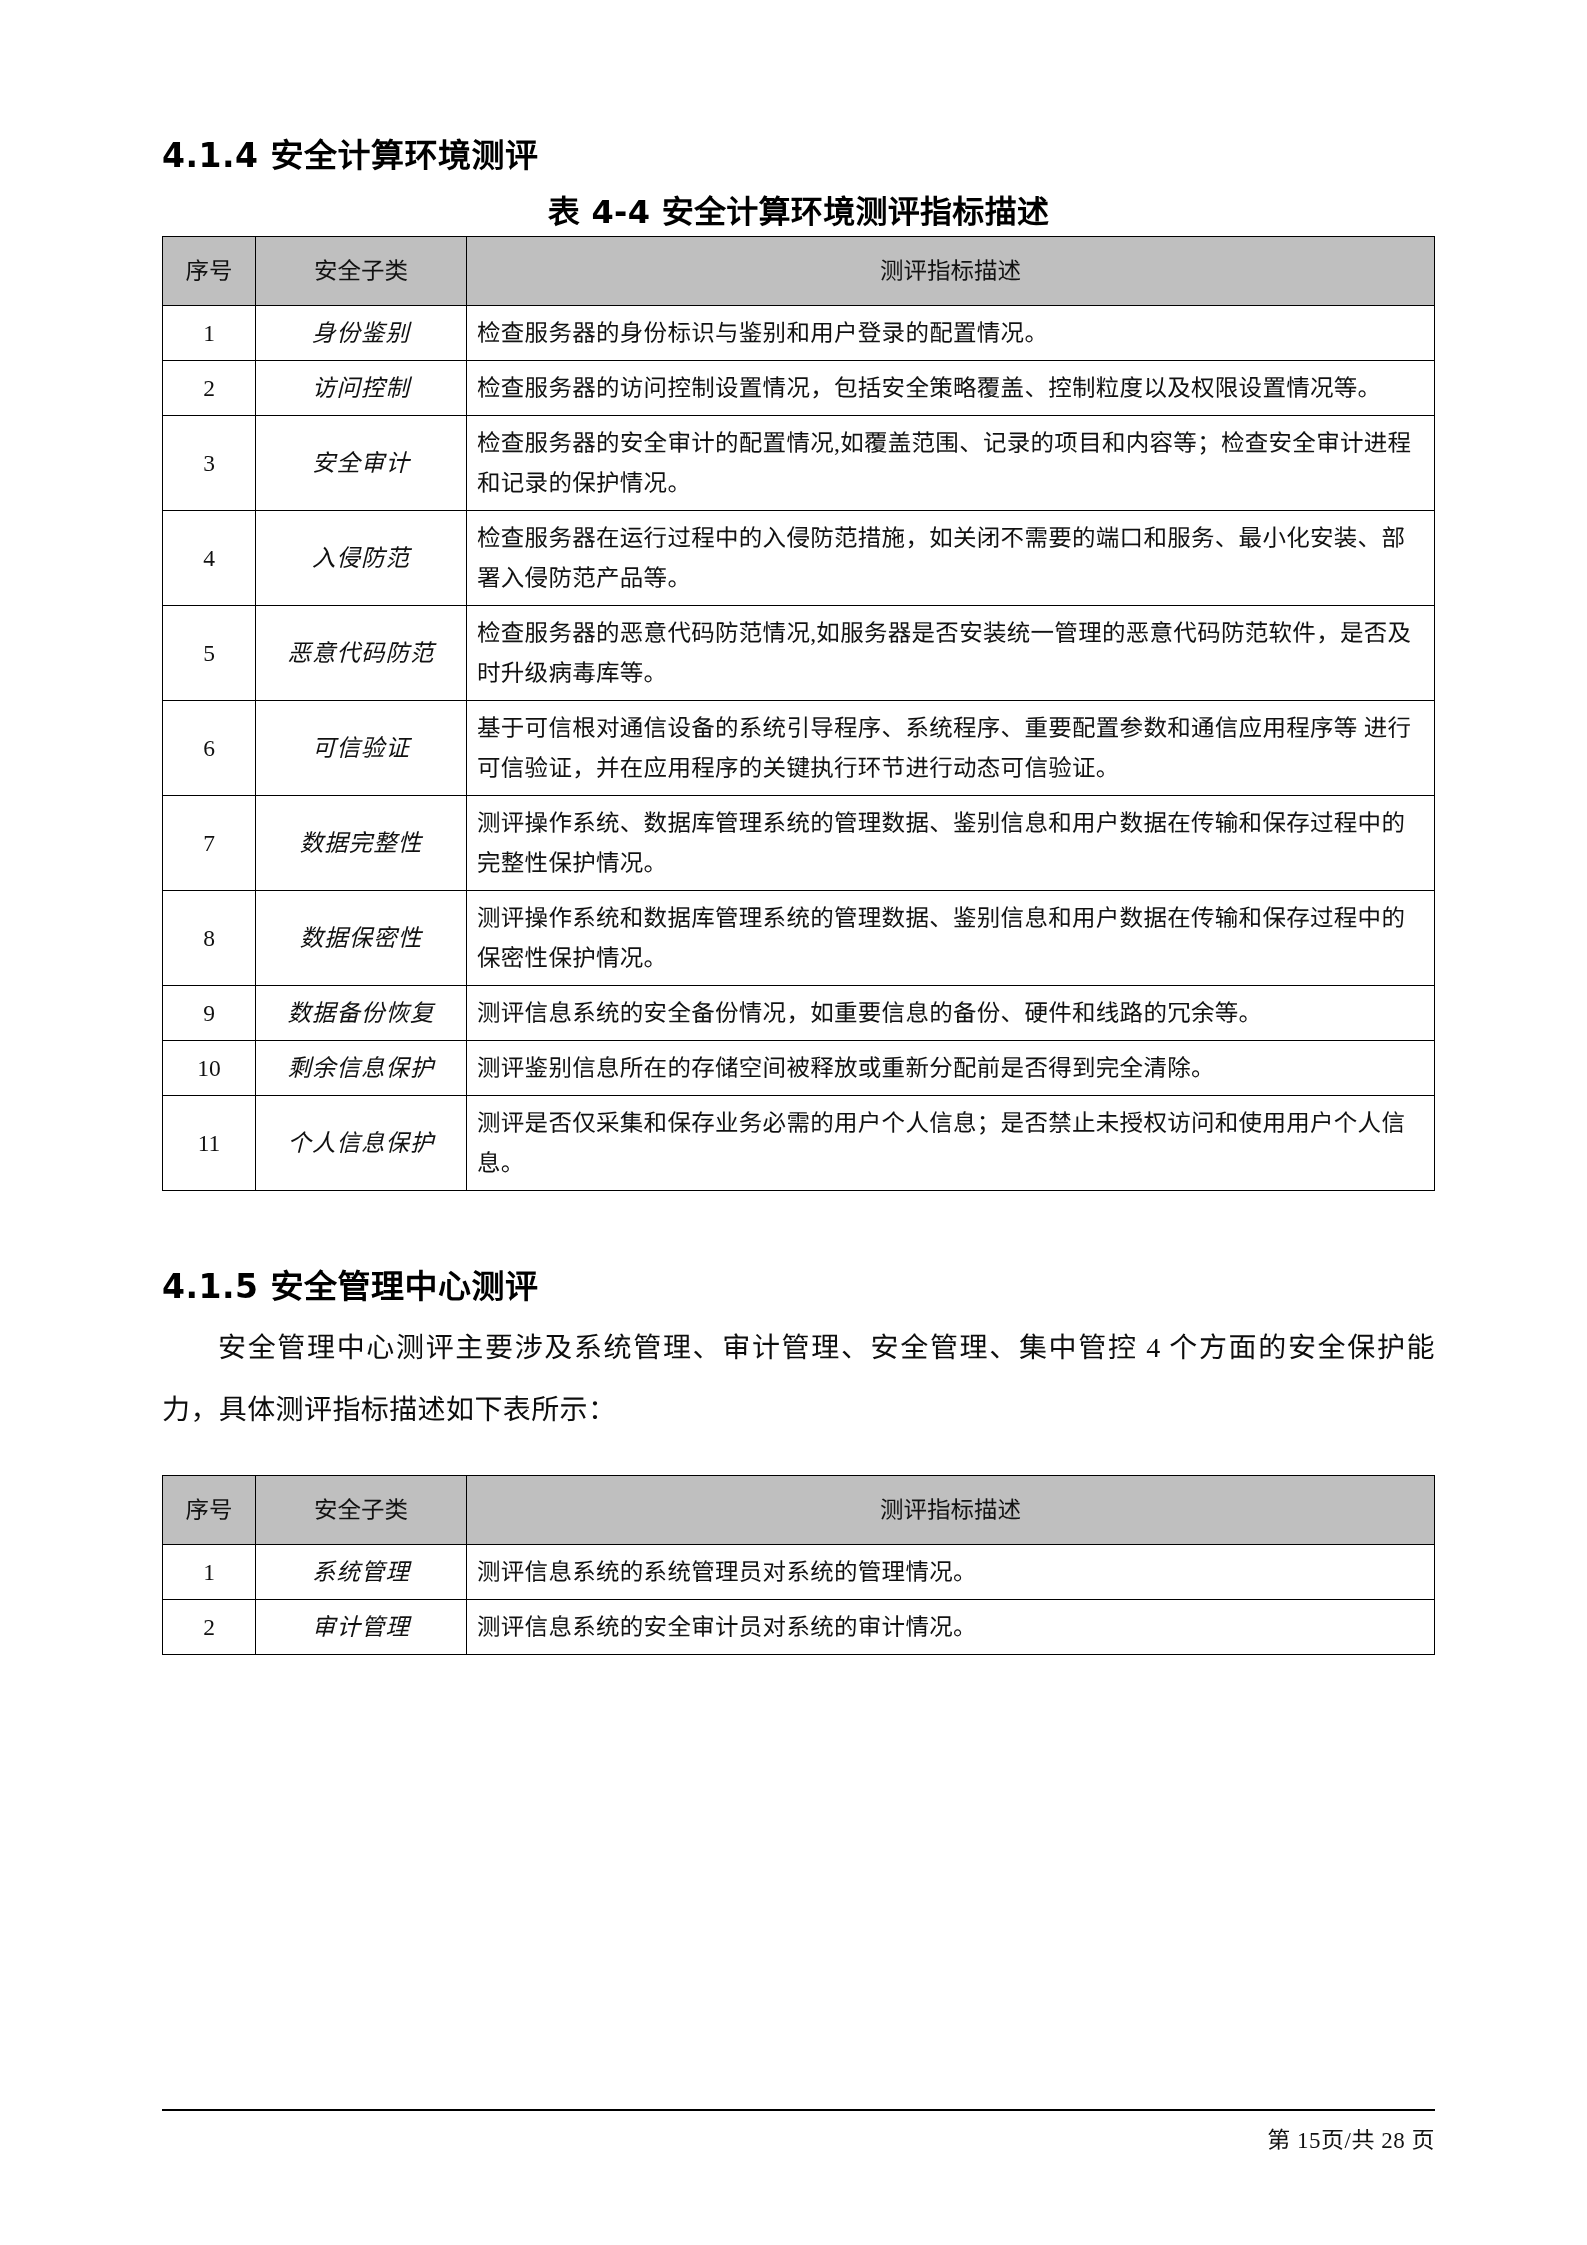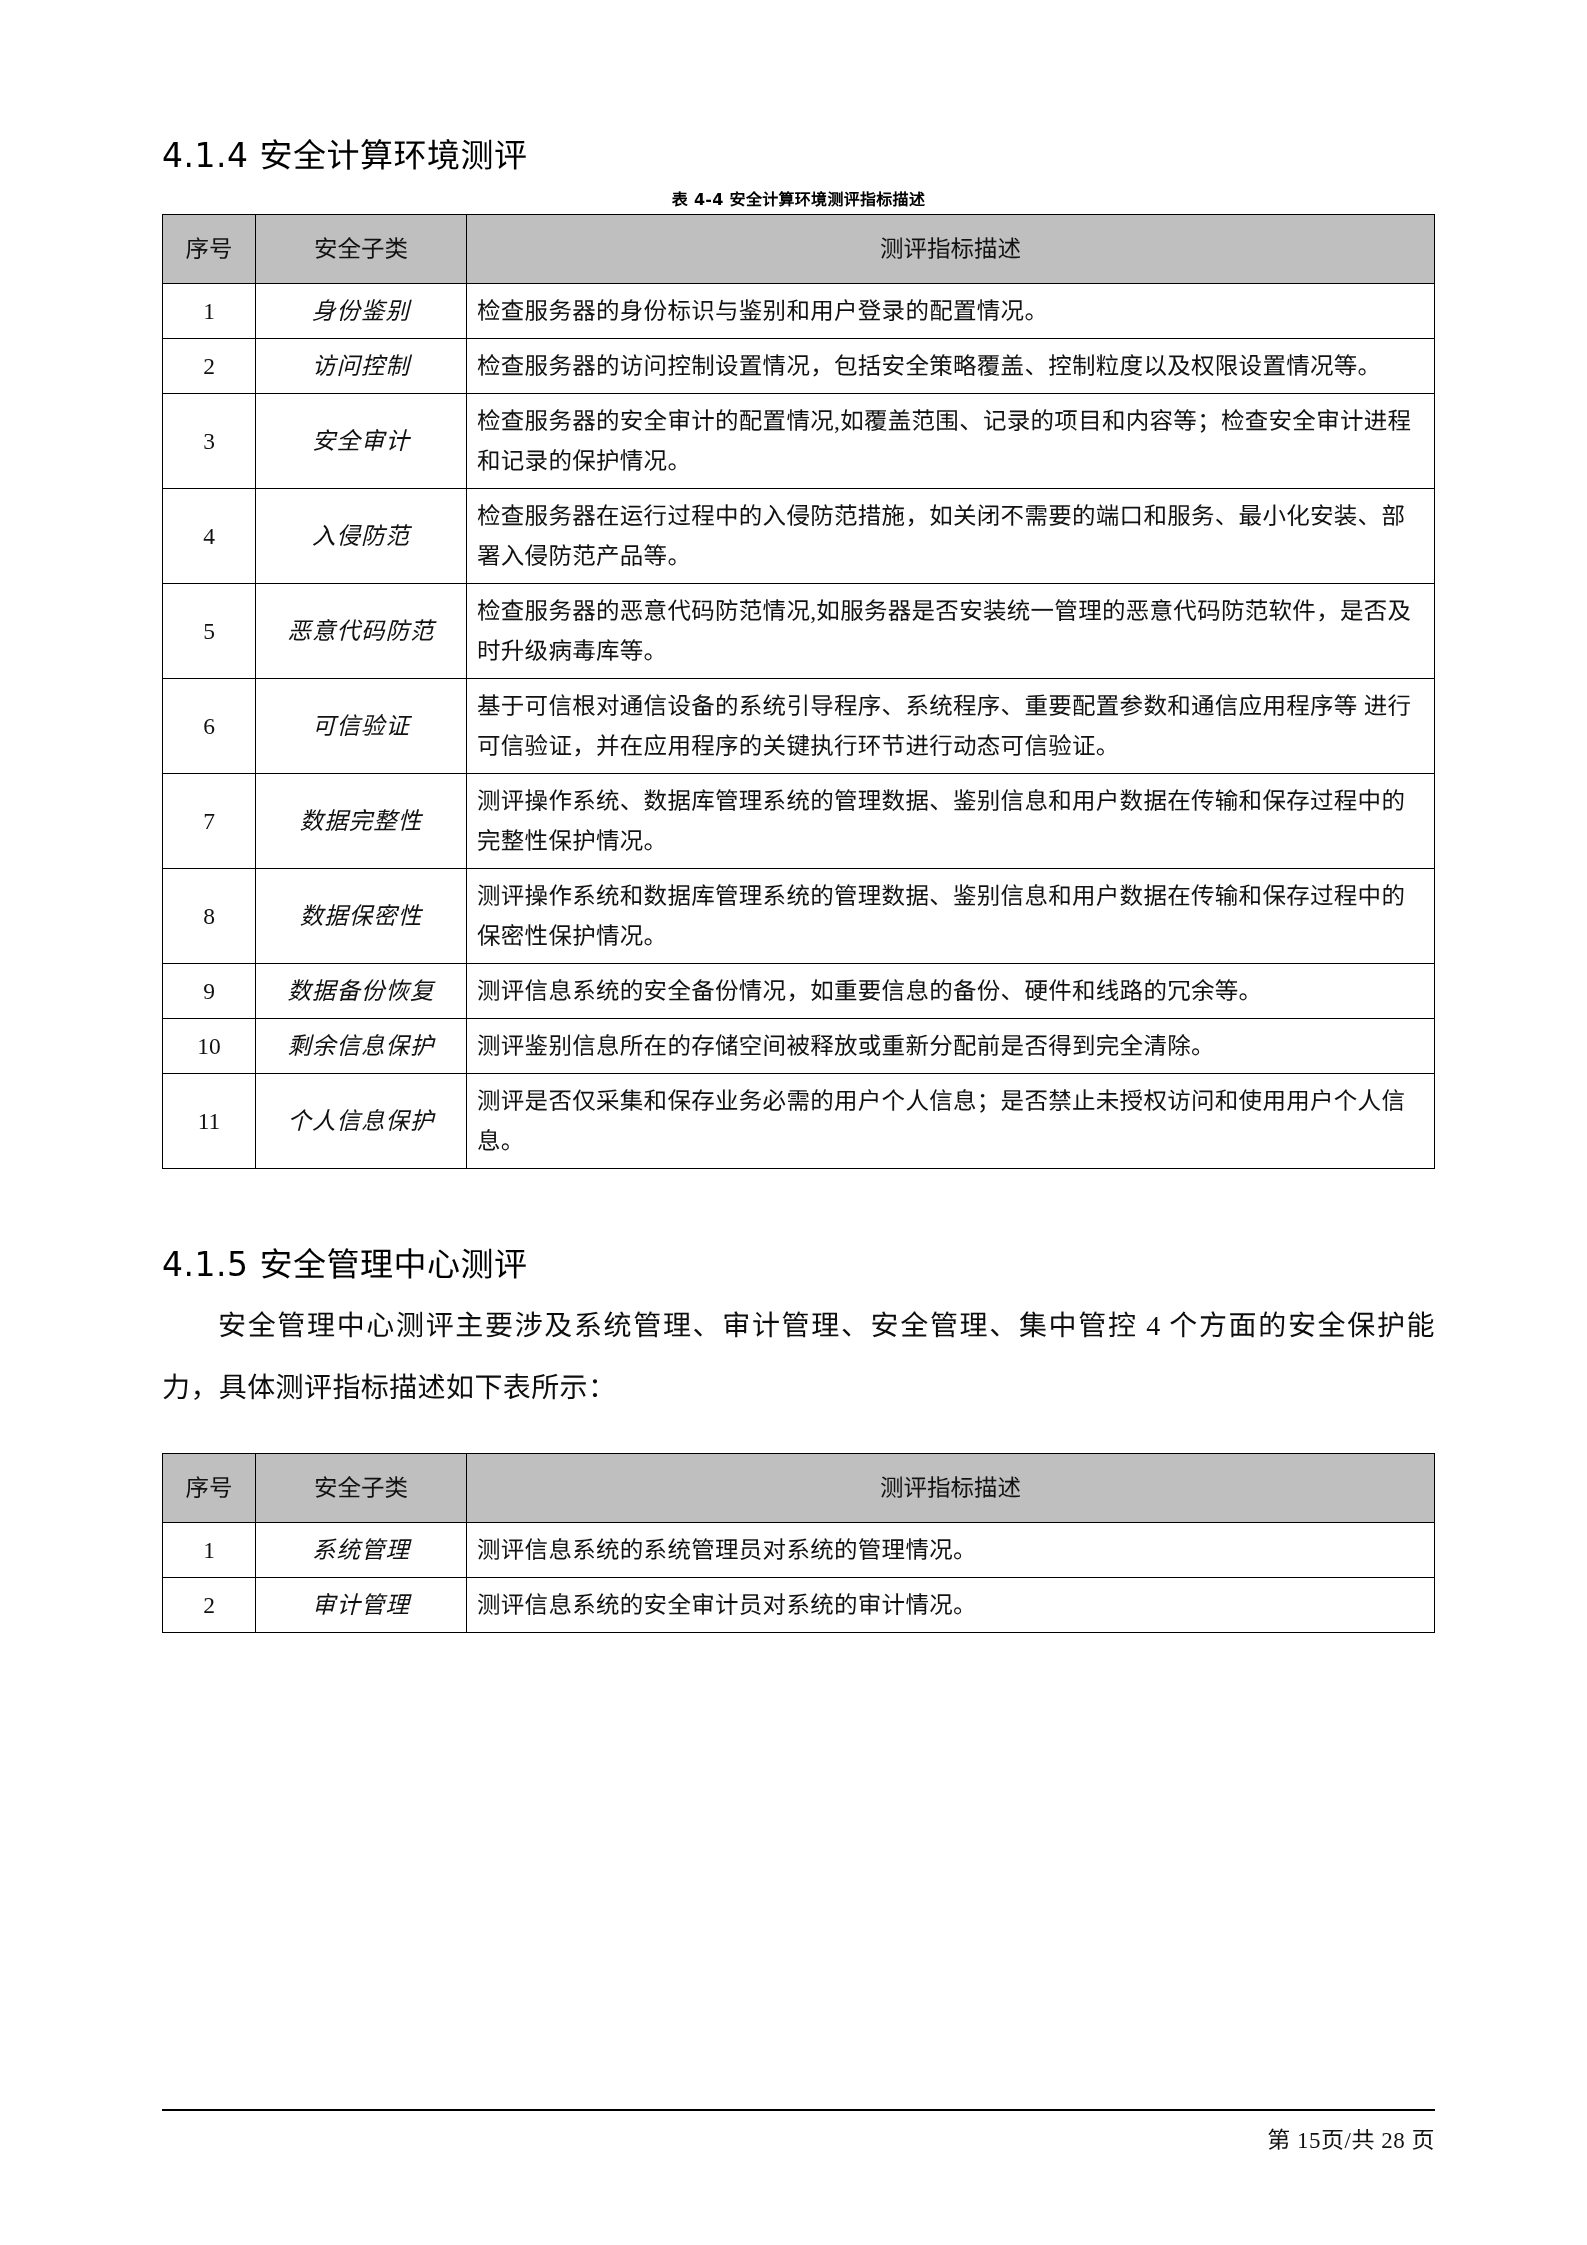--- a/index.html
+++ b/index.html
@@ -21,21 +21,21 @@
     width: 1587px;
     height: 2245px;
     padding: 132px 152px 0 162px;
     position: relative;
   }
 
   
   h2.section-heading {
     font-family: "DejaVu Sans", "Liberation Sans", sans-serif;
     font-size: 33px;
-    font-weight: normal;
+    font-weight: bold;
     letter-spacing: 0.5px;
     margin: 0 0 6px 0;
     line-height: 1.45;
     color: #000;
   }
   .heading-gap-top { margin-top: 0; }
 
   
   p.body-par {
     font-size: 28px;
@@ -44,21 +44,21 @@
     text-indent: 2em;
     text-align: justify;
     text-justify: inter-ideograph;
     letter-spacing: 0.4px;
     color: #0d0d0d;
   }
 
   
   .table-caption {
     font-family: "DejaVu Sans", "Liberation Sans", sans-serif;
-    font-size: 16px;
+    font-size: 32px;
     font-weight: bold;
     text-align: center;
     margin: 0 0 4px 0;
     letter-spacing: 0.3px;
   }
 
   
   table.idx-table {
     border-collapse: collapse;
     width: 100%;

